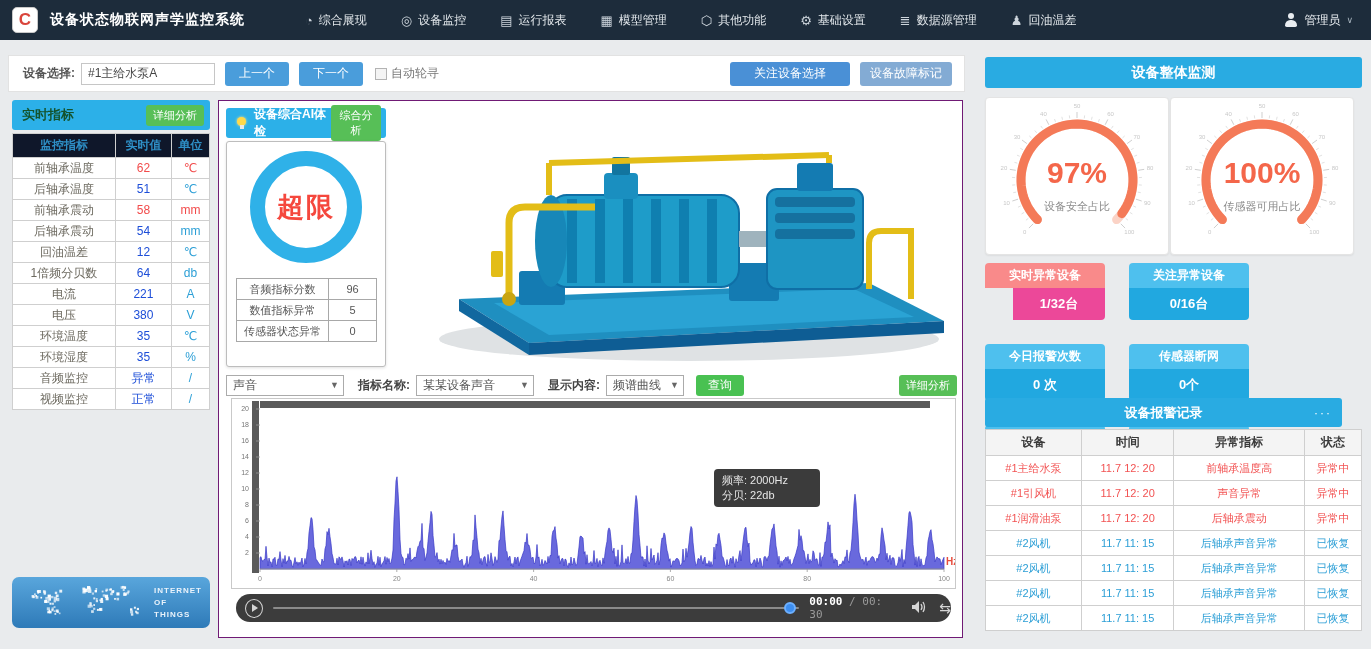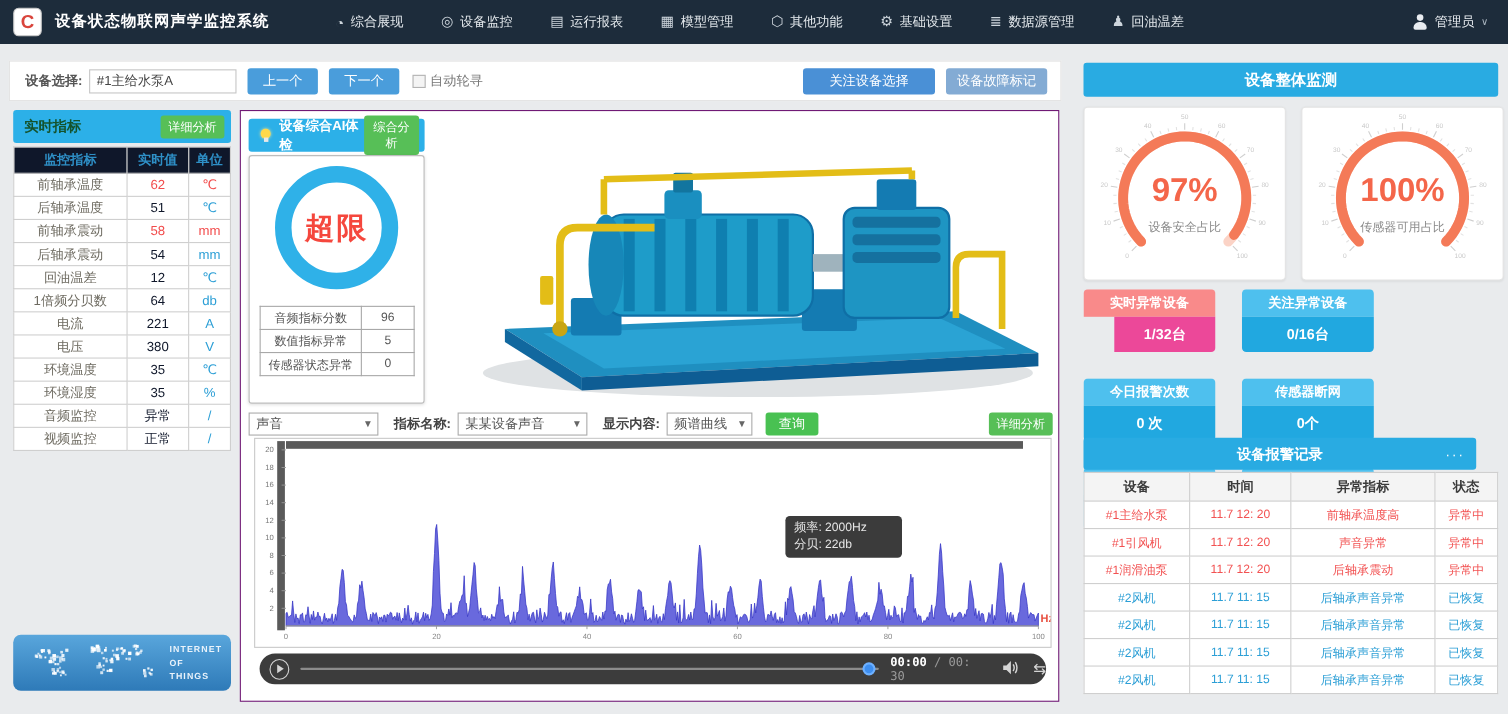--- a/index.html
+++ b/index.html
@@ -34,21 +34,21 @@
 
   
   .left-col { position:absolute; left:12px; top:100px; width:198px; }
   .panel-hd { height:30px; background:#2cb0e8; border-radius:3px; display:flex; align-items:center; padding:0 6px 0 10px; }
   .panel-hd .ttl { color:#14532d; font-weight:bold; font-size:13px; }
   .btn-green { margin-left:auto; background:#57bf57; color:#fff; border:none; border-radius:3px; font-size:11px; padding:3px 7px; cursor:pointer; }
   table.data { border-collapse:collapse; width:198px; background:#fff; margin-top:3px; }
   table.data th { border:1px solid #cfcfcf; background:#0f172a; color:#2e8fc6; font-size:12px; font-weight:bold; height:24px; }
   table.data td { border:1px solid #cfcfcf; height:21px; text-align:center; font-size:12px; }
   td.mname { color:#6d6a60; }
-  td.mval { color:#0f172a; }
+  td.mval { color:#1d4ed8; }
   tr.alarm td.mval, tr.alarm td.munit { color:#f24b4b; }
   td.munit { color:#2c9fd6; }
 
   .iot-banner { position:absolute; left:12px; top:577px; width:198px; height:51px; border-radius:7px;
                 background:linear-gradient(180deg,#59a6dc,#2e7ab8); overflow:hidden; }
 
   
   .middle-panel { position:absolute; left:218px; top:100px; width:745px; height:538px; background:#fff; border:1px solid #701a75; }
   .ai-hd { position:absolute; left:7px; top:7px; width:160px; height:30px; background:#2cb0e8; border-radius:3px; display:flex; align-items:center; padding:0 5px; }
   .bulb { width:12px; height:12px; margin-left:4px; position:relative; }
@@ -84,21 +84,21 @@
   .knob { position:absolute; right:3px; top:-5px; width:12px; height:12px; border-radius:50%; background:#3d8ef0; border:2px solid #6db0ff; cursor:pointer; }
   .ptime { margin-left:10px; font-family:"DejaVu Sans Mono",monospace; font-size:11px; }
   .ptime .cur { color:#fff; font-weight:bold; }
   .ptime .tot { color:#9a9a9a; }
   .vol-ic { margin-left:14px; color:#d5d5d5; font-size:14px; cursor:pointer; }
   .loop-ic { margin-left:12px; color:#d5d5d5; font-size:14px; cursor:pointer; }
 
   
   .right-col { position:absolute; left:985px; top:57px; width:377px; }
   .right-hd { height:31px; background:#29abe2; border-radius:3px; display:flex; align-items:center; justify-content:center; color:#fff; font-weight:bold; font-size:14px; }
-  .gauges { position:absolute; top:40px; left:0; display:flex; gap:14px; }
+  .gauges { position:absolute; top:40px; left:0; display:flex; gap:1px; }
   .gauge-card { width:184px; height:158px; background:#fff; border:1px solid #e4e4e4; border-radius:4px; box-shadow:0 1px 2px rgba(0,0,0,.06); }
   .stats { position:absolute; top:206px; left:0; width:377px; display:flex; flex-wrap:wrap; gap:24px;align-items:flex-end; }
   .stat-card { width:120px; height:57px; border-radius:4px; overflow:hidden; cursor:pointer; }
   .stat-card .st { height:25px; display:flex; align-items:center; justify-content:center; color:#fff; font-weight:bold; font-size:12px; }
   .stat-card .sv { height:32px; display:flex; align-items:center; justify-content:center; color:#fff; font-weight:bold; font-size:13px; }
   .stat-card.blue .st { background:#4ec0ee; } .stat-card.blue .sv { background:#21a8e0; }
   .stat-card.red  .st { background:#f98a8a; } .stat-card.red  .sv { background:#ec4899;margin-left:28px; }
 
   .alarm-hd { position:absolute; top:341px; left:0; width:357px; height:29px; background:#29abe2; border-radius:3px; display:flex; align-items:center;justify-content:flex-end; }
   .alarm-hd .ttl { color:#fff; font-weight:bold; font-size:13px; margin:0 auto; }

